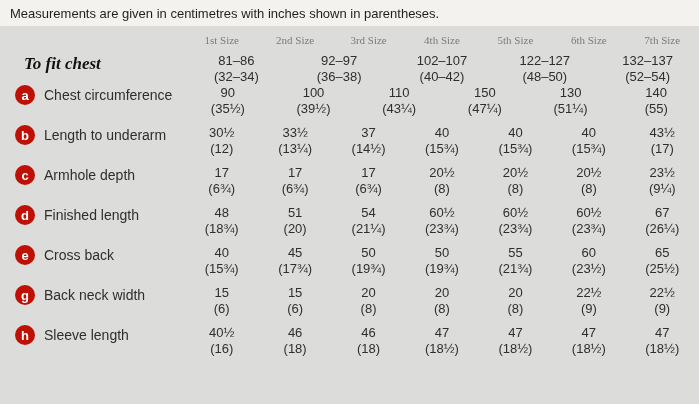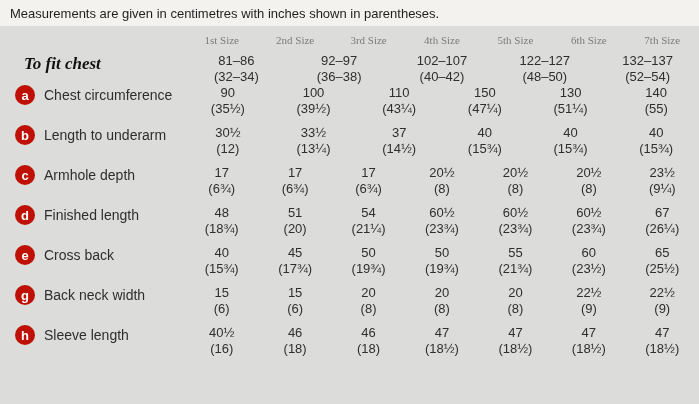--- a/index.html
+++ b/index.html
@@ -174,20 +174,24 @@
             <div class="in">(15¾)</div>
           </div>
           <div class="cell">
             <div class="cm">40</div>
             <div class="in">(15¾)</div>
           </div>
           <div class="cell">
             <div class="cm">40</div>
             <div class="in">(15¾)</div>
           </div>
+          <div class="cell">
+            <div class="cm">43½</div>
+            <div class="in">(17)</div>
+          </div>
         </div>
       </div>
       <div class="measure-row">
         <div class="label-cell">
           <span class="badge">c</span>
           <span class="row-label">Armhole depth</span>
         </div>
         <div class="values">
           <div class="cell">
             <div class="cm">17</div>

